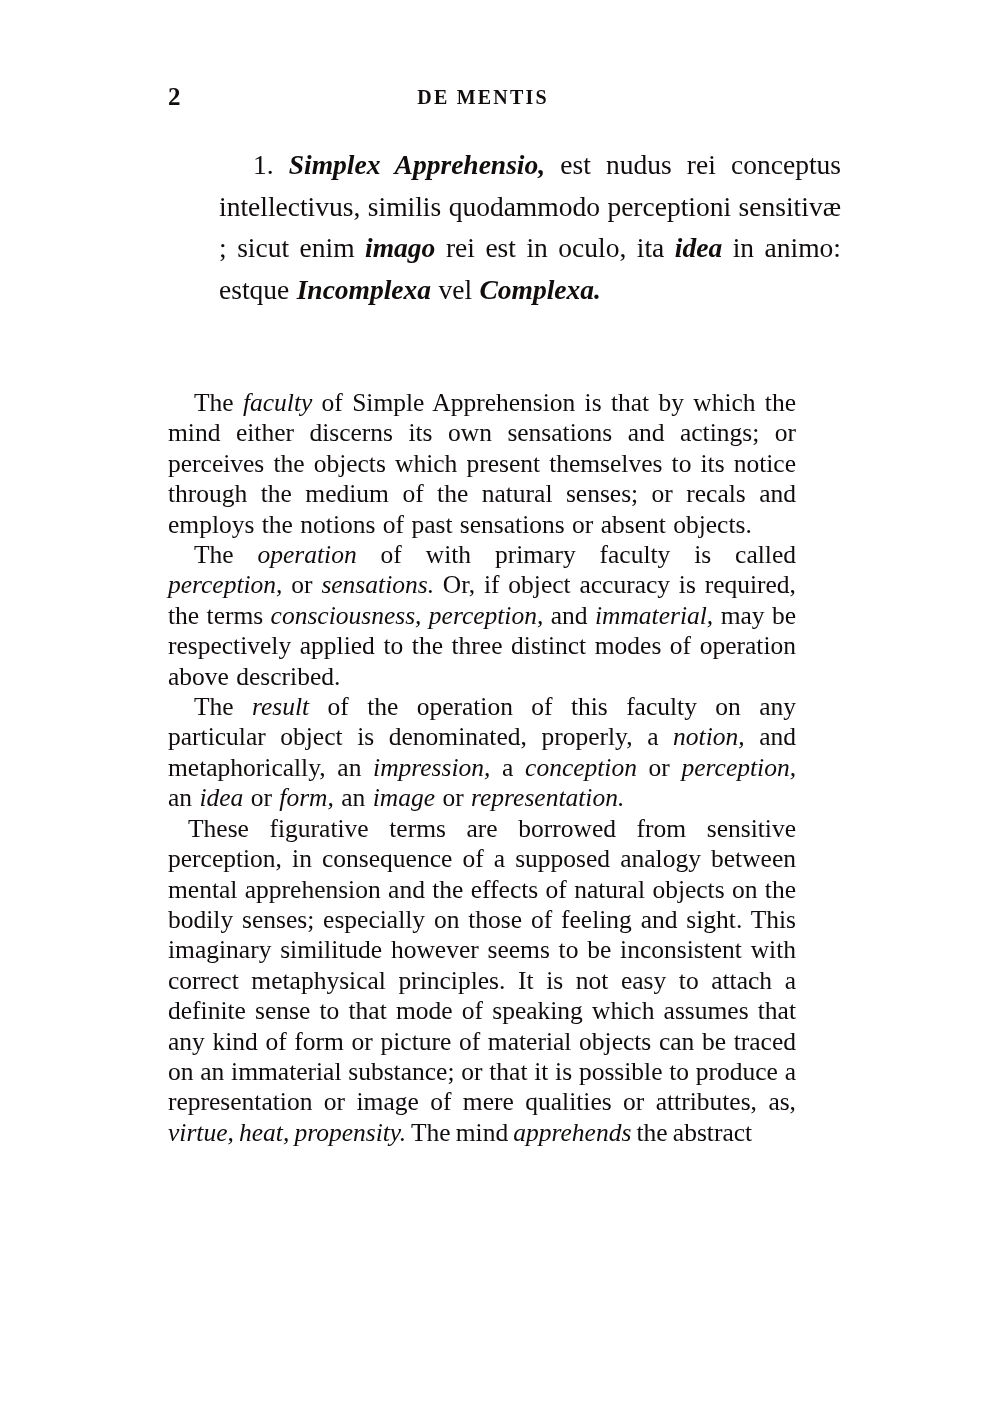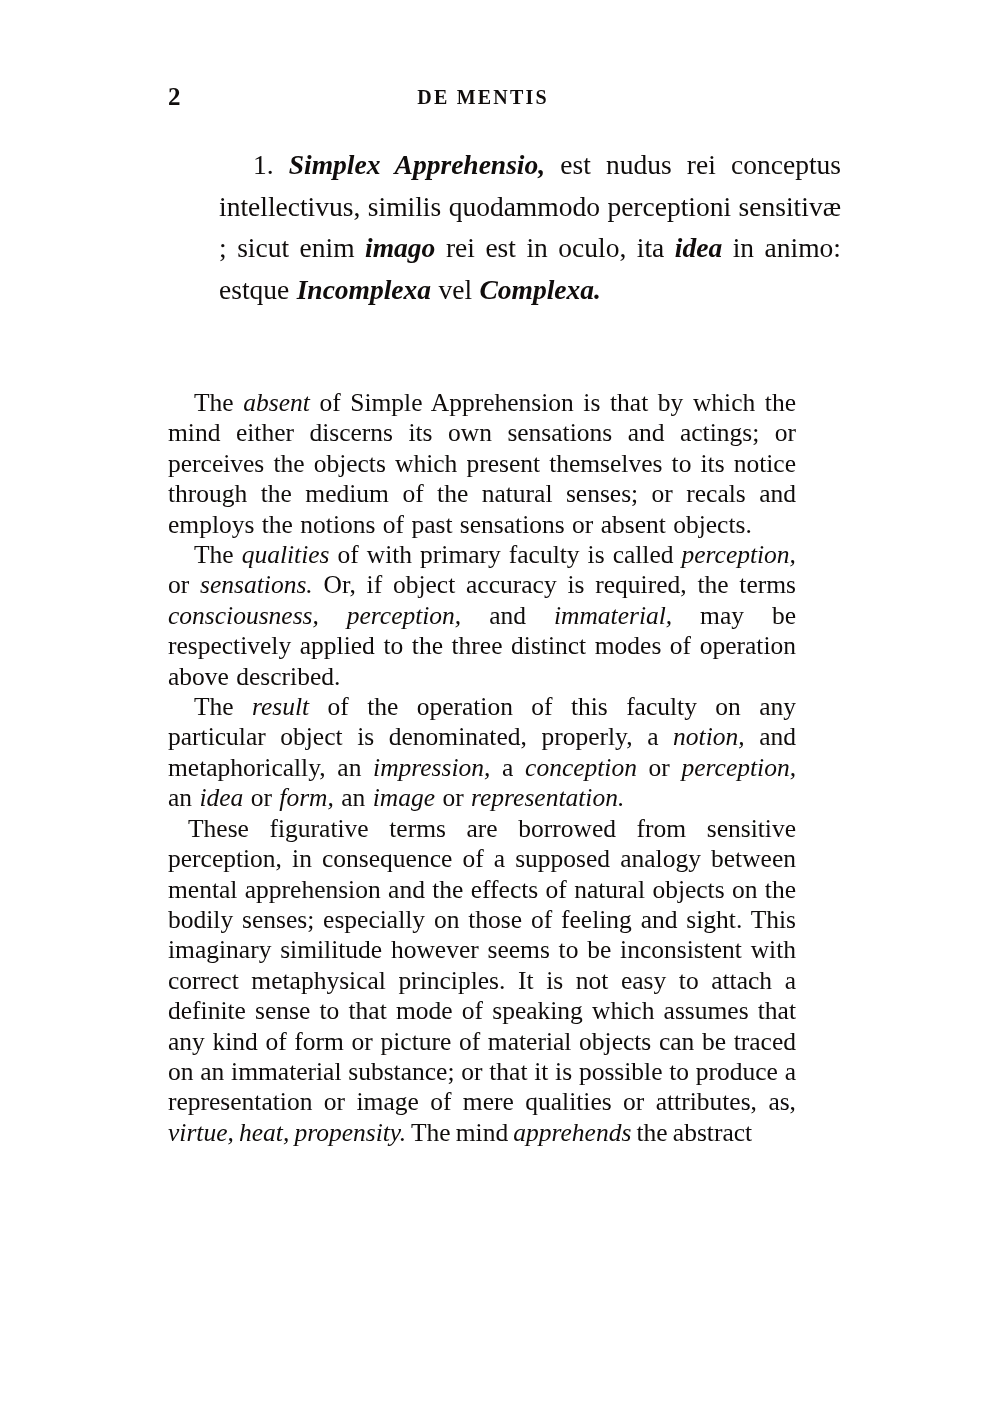--- a/index.html
+++ b/index.html
@@ -101,23 +101,23 @@
     <span class="head-title">DE MENTIS</span>
   </div>
 
   <div class="latin-block">
     <span class="lead-indent"></span><span>1.</span> <i>Simplex Apprehensio,</i><span> est nudus rei conceptus intellectivus, similis quodammodo perceptioni sensitivæ ; sicut enim </span><i>imago</i><span> rei est in oculo, ita </span><i>idea</i><span> in animo: estque </span><i>Incomplexa</i><span> vel </span><i>Complexa.</i>
   </div>
 
   <div class="commentary">
 
 
-    <p class="loose"><span>The </span><i>absent</i><span> of Simple Apprehension is that by which the mind either discerns its own sensations and actings; or perceives the objects which present themselves to its notice through the medium of the natural senses; or recals and employs the notions of past sensations or absent objects.</span></p>
+    <p class="loose"><span>The </span><i>faculty</i><span> of Simple Apprehension is that by which the mind either discerns its own sensations and actings; or perceives the objects which present themselves to its notice through the medium of the natural senses; or recals and employs the notions of past sensations or absent objects.</span></p>
 
-    <p class="loose"><span>The </span><i>qualities</i><span> of with primary faculty is called </span><i>perception,</i><span> or </span><i>sensations.</i><span>  Or, if object accuracy is required, the terms </span><i>consciousness, perception,</i><span> and </span><i>immaterial,</i><span> may be respectively applied to the three distinct modes of operation above described.</span></p>
+    <p class="loose"><span>The </span><i>operation</i><span> of with primary faculty is called </span><i>perception,</i><span> or </span><i>sensations.</i><span>  Or, if object accuracy is required, the terms </span><i>consciousness, perception,</i><span> and </span><i>immaterial,</i><span> may be respectively applied to the three distinct modes of operation above described.</span></p>
 
     <p class="loose"><span>The </span><i>result</i><span> of the operation of this faculty on any particular object is denominated, properly, a </span><i>notion,</i><span> and metaphorically, an </span><i>impression,</i><span> a </span><i>conception</i><span> or </span><i>perception,</i><span> an </span><i>idea</i><span> or </span><i>form,</i><span> an </span><i>image</i><span> or </span><i>representation.</i></p>
 
     <p class="tight"><span>These figurative terms are borrowed from sensitive perception, in consequence of a supposed analogy between mental apprehension and the effects of natural objects on the bodily senses; especially on those of feeling and sight.  This imaginary similitude however seems to be inconsistent with correct metaphysical principles.  It is not easy to attach a definite sense to that mode of speaking which assumes that any kind of form or picture of material objects can be traced on an immaterial substance; or that it is possible to produce a representation or image of mere qualities or attributes, as, </span><i>virtue, heat, propensity.</i><span>  The mind </span><i>apprehends</i><span> the abstract</span></p>
 
   </div>
 
 </div>
 
 </body></html>

